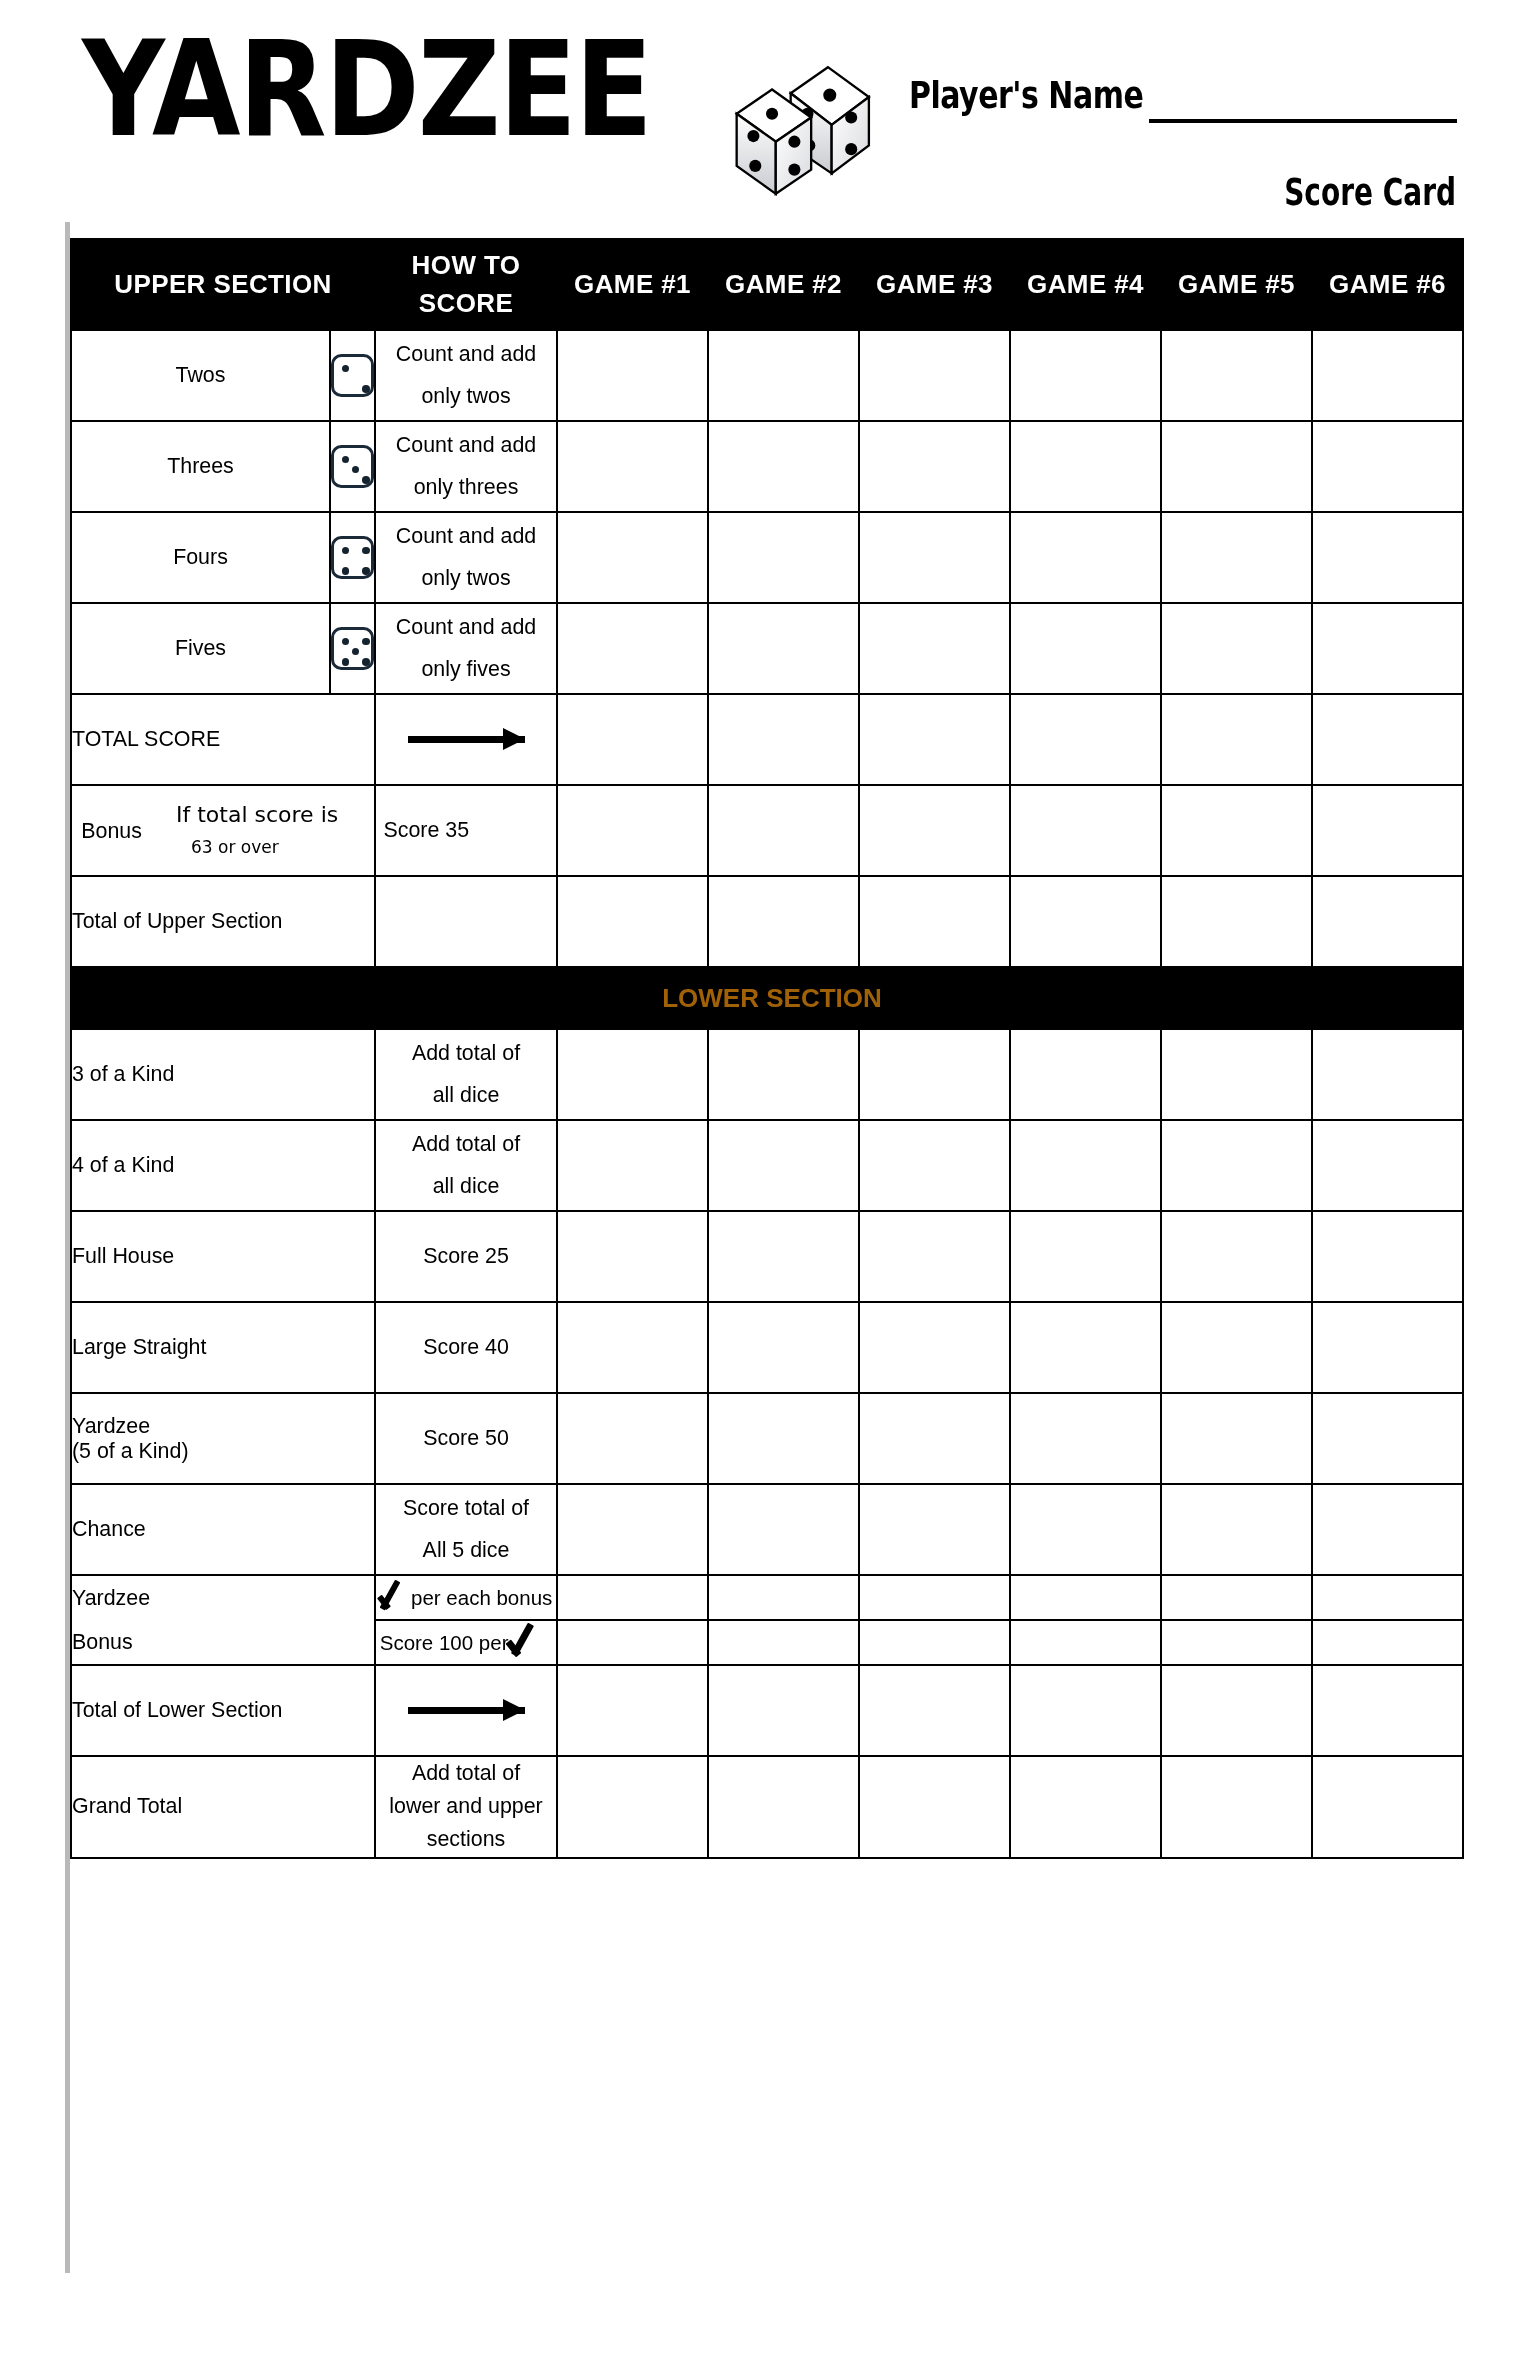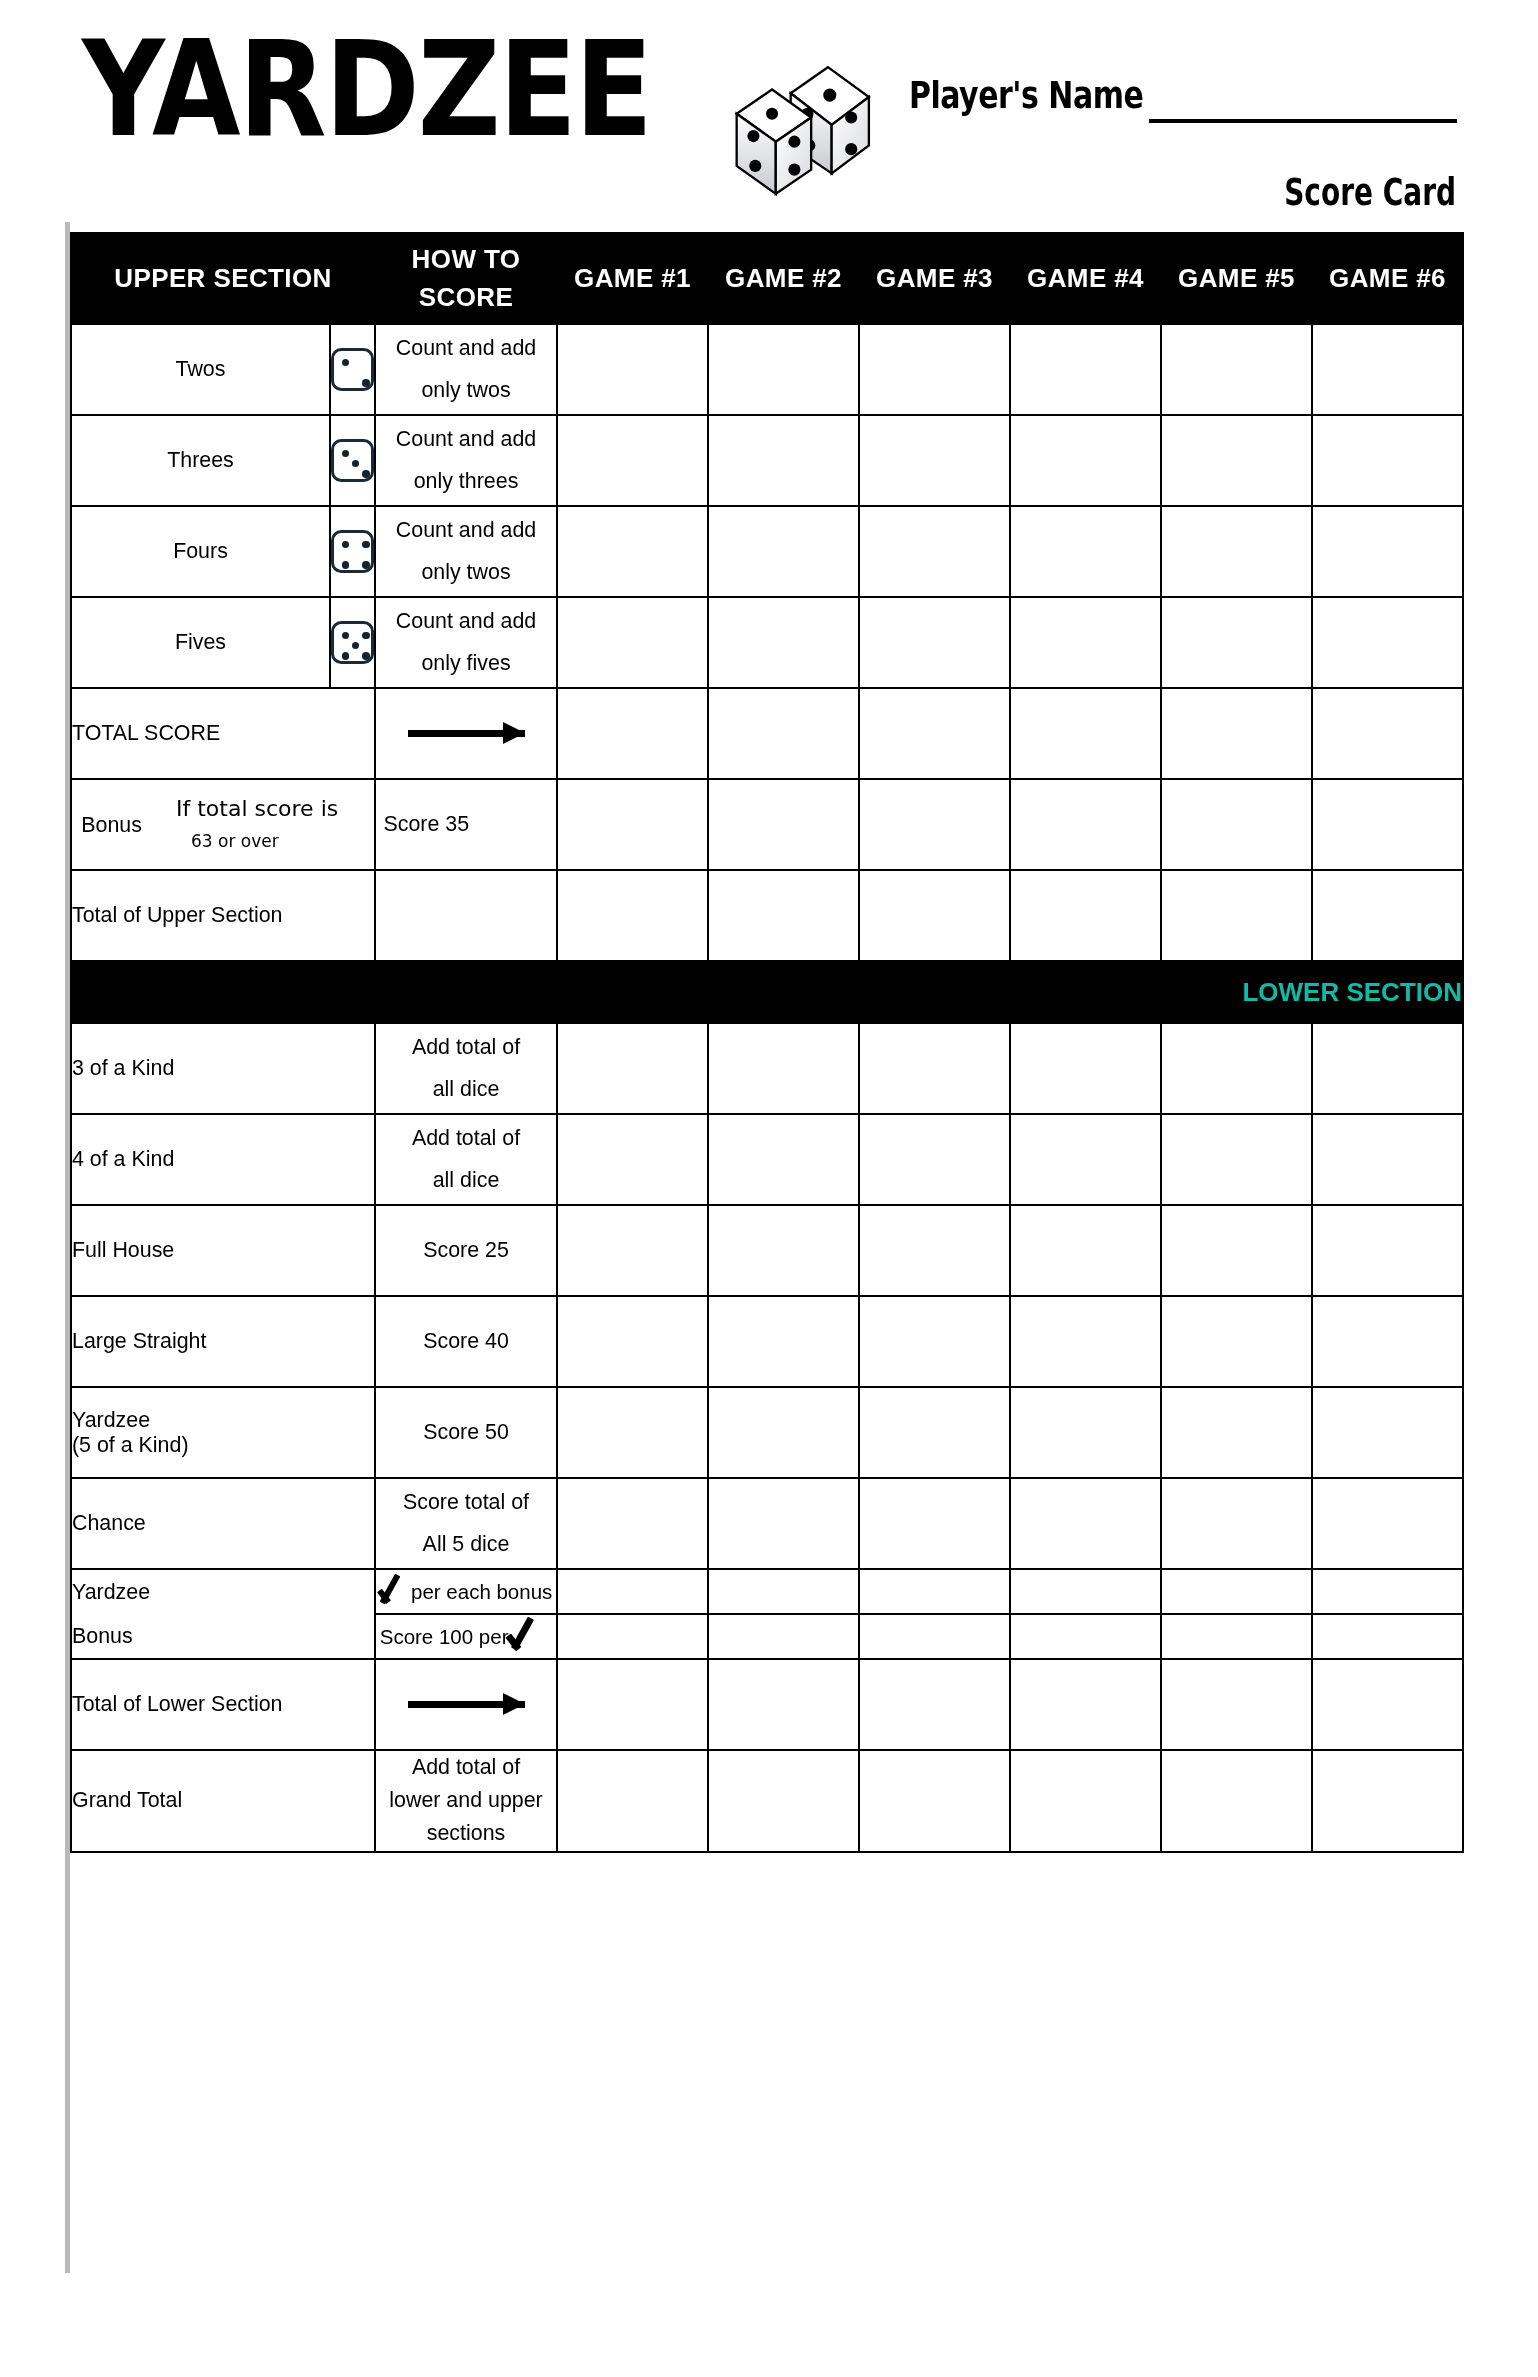--- a/index.html
+++ b/index.html
@@ -75,21 +75,21 @@
     letter-spacing: 0px;
     transform: scaleY(1.3);
     transform-origin: right top;
     white-space: nowrap;
   }
 
   
   .sheet {
     position: absolute;
     left: 70px;
-    top: 232px;
+    top: 238px;
     width: 1186px;
   }
   table.score {
     border-collapse: collapse;
     table-layout: fixed;
     width: 1391px;
     background: #fff;
   }
   table.score td, table.score th {
     border: 2.8px solid #000;
@@ -121,25 +121,25 @@
   }
   th.h-upper {
     text-align: center;
     padding-left: 0px;
   }
   th.h-how { line-height: 1.45; }
 
   
   tr.band td {
     background: #000000;
-    color: #14b8a6;
+    color: #a16207;
     font-weight: bold;
     font-size: 26px;
     height: 60px;
-    text-align: right;
+    text-align: center;
     padding-left: 10px;
     border-color: #000;
   }
 
   
   .r-name {
     text-align: center;
     font-size: 21.4px;
     padding: 0 3.7px;
   }

